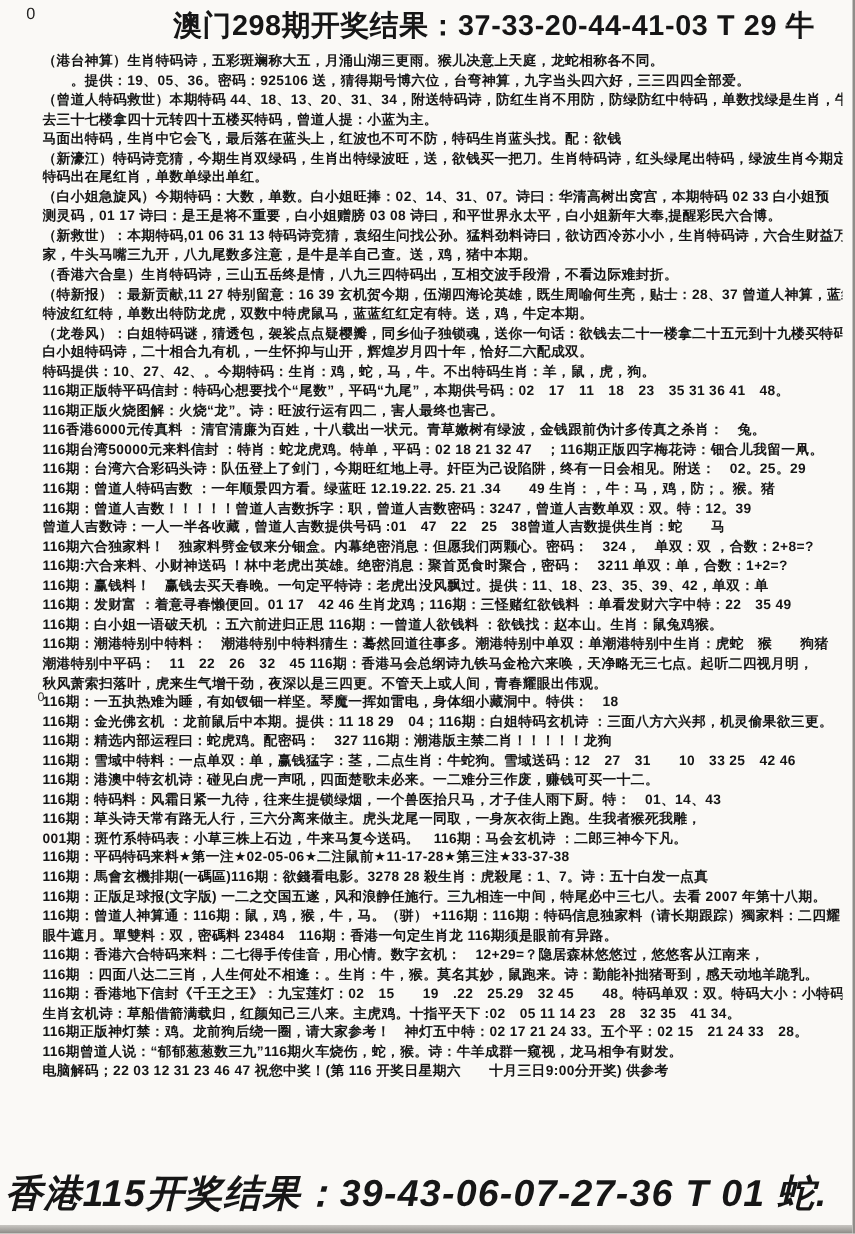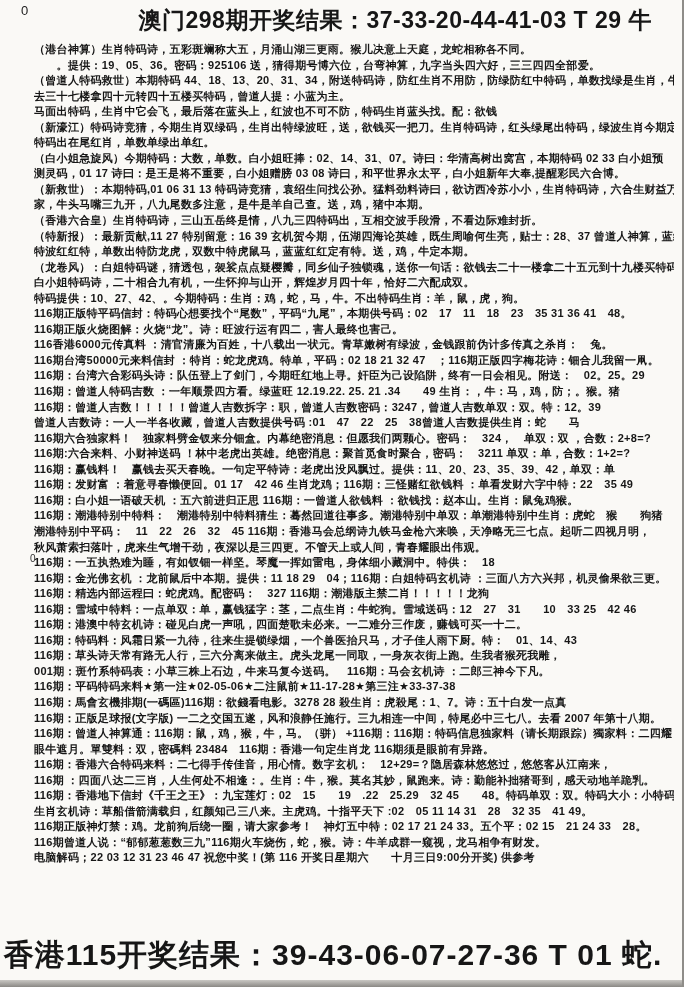--- a/index.html
+++ b/index.html
@@ -45,20 +45,21 @@
   .bottom-title {
     position:absolute;
     left:0; right:16px;
     bottom:11px;
     margin:0;
     text-align:center;
     font-size:30px;
     font-weight:bold;
     letter-spacing:1px;
     white-space:nowrap;
+    font-style:italic;
   }
   .bottom-edge {
     position:absolute;
     left:0; right:0; bottom:0;
     height:7px;
     background:linear-gradient(#c9c7c3,#8a8884);
   }
 </style>
 </head>
 <body>
@@ -89,21 +90,21 @@
       <div class="line">116期正版特平码信封：特码心想要找个“尾数”，平码“九尾”，本期供号码：02　17　11　18　23　35 31 36 41　48。</div>
       <div class="line">116期正版火烧图解：火烧“龙”。诗：旺波行运有四二，害人最终也害己。</div>
       <div class="line">116香港6000元传真料 ：清官清廉为百姓，十八载出一状元。青草嫩树有绿波，金钱跟前伪计多传真之杀肖：　兔。</div>
       <div class="line">116期台湾50000元来料信封 ：特肖：蛇龙虎鸡。特单，平码：02 18 21 32 47　；116期正版四字梅花诗：钿合儿我留一凧。</div>
       <div class="line">116期：台湾六合彩码头诗：队伍登上了剑门，今期旺红地上寻。奸臣为己设陷阱，终有一日会相见。附送：　02。25。29</div>
       <div class="line">116期：曾道人特码吉数 ：一年顺景四方看。绿蓝旺 12.19.22. 25. 21 .34　　49 生肖：，牛：马，鸡，防；。猴。猪</div>
       <div class="line">116期：曾道人吉数！！！！！曾道人吉数拆字：职，曾道人吉数密码：3247，曾道人吉数单双：双。特：12。39</div>
       <div class="line">曾道人吉数诗：一人一半各收藏，曾道人吉数提供号码 :01　47　22　25　38曾道人吉数提供生肖：蛇　　马</div>
       <div class="line">116期六合独家料！　独家料劈金钗来分钿盒。内幕绝密消息：但愿我们两颗心。密码：　324，　单双：双 ，合数：2+8=?</div>
       <div class="line">116期:六合来料、小财神送码 ！林中老虎出英雄。绝密消息：聚首觅食时聚合，密码：　3211 单双：单，合数：1+2=?</div>
-      <div class="line">116期：赢钱料！　赢钱去买天春晚。一句定平特诗：老虎出没风飘过。提供：11、20、23、35、39、42，单双：单</div>
+      <div class="line">116期：赢钱料！　赢钱去买天春晚。一句定平特诗：老虎出没风飘过。提供：11、18、23、35、39、42，单双：单</div>
       <div class="line">116期：发财富 ：着意寻春懒便回。01 17　42 46 生肖龙鸡；116期：三怪赌红欲钱料 ：单看发财六字中特：22　35 49</div>
       <div class="line">116期：白小姐一语破天机 ：五六前进归正思 116期：一曾道人欲钱料 ：欲钱找：赵本山。生肖：鼠兔鸡猴。</div>
       <div class="line">116期：潮港特别中特料：　潮港特别中特料猜生：蓦然回道往事多。潮港特别中单双：单潮港特别中生肖：虎蛇　猴　　狗猪</div>
       <div class="line">潮港特别中平码：　11　22　26　32　45 116期：香港马会总纲诗九铁马金枪六来唤，天净略无三七点。起听二四视月明，</div>
       <div class="line">秋风萧索扫落叶，虎来生气增干劲，夜深以是三四更。不管天上或人间，青春耀眼出伟观。</div>
       <div class="line">116期：一五执热难为睡，有如钗钿一样坚。琴魔一挥如雷电，身体细小藏洞中。特供：　18</div>
       <div class="line">116期：金光佛玄机 ：龙前鼠后中本期。提供：11 18 29　04；116期：白姐特码玄机诗 ：三面八方六兴邦，机灵偷果欲三更。</div>
       <div class="line">116期：精选内部运程曰：蛇虎鸡。配密码：　327 116期：潮港版主禁二肖！！！！！龙狗</div>
       <div class="line">116期：雪域中特料：一点单双：单，赢钱猛字：茎，二点生肖：牛蛇狗。雪域送码：12　27　31　　10　33 25　42 46</div>
       <div class="line">116期：港澳中特玄机诗：碰见白虎一声吼，四面楚歌未必来。一二难分三作废，赚钱可买一十二。</div>
@@ -111,21 +112,21 @@
       <div class="line">116期：草头诗天常有路无人行，三六分离来做主。虎头龙尾一同取，一身灰衣街上跑。生我者猴死我雕，</div>
       <div class="line">001期：斑竹系特码表：小草三株上石边，牛来马复今送码。　116期：马会玄机诗 ：二郎三神今下凡。</div>
       <div class="line">116期：平码特码来料★第一注★02-05-06★二注鼠前★11-17-28★第三注★33-37-38</div>
       <div class="line">116期：馬會玄機排期(一碼區)116期：欲錢看电影。3278 28 殺生肖：虎殺尾：1、7。诗：五十白发一点真</div>
       <div class="line">116期：正版足球报(文字版) 一二之交国五遂，风和浪静任施行。三九相连一中间，特尾必中三七八。去看 2007 年第十八期。</div>
       <div class="line">116期：曾道人神算通：116期：鼠，鸡，猴，牛，马。（骈） +116期：116期：特码信息独家料（请长期跟踪）獨家料：二四耀</div>
       <div class="line">眼牛遮月。單雙料：双，密碼料 23484　116期：香港一句定生肖龙 116期须是眼前有异路。</div>
       <div class="line">116期：香港六合特码来料：二七得手传佳音，用心情。数字玄机：　12+29=？隐居森林悠悠过，悠悠客从江南来，</div>
       <div class="line">116期 ：四面八达二三肖，人生何处不相逢：。生肖：牛，猴。莫名其妙，鼠跑来。诗：勤能补拙猪哥到，感天动地羊跪乳。</div>
       <div class="line">116期：香港地下信封《千王之王》：九宝莲灯：02　15　　19　.22　25.29　32 45　　48。特码单双：双。特码大小：小特码波色：</div>
-      <div class="line">生肖玄机诗：草船借箭满载归，红颜知己三八来。主虎鸡。十指平天下 :02　05 11 14 31　28　32 35　41 49。</div>
+      <div class="line">生肖玄机诗：草船借箭满载归，红颜知己三八来。主虎鸡。十指平天下 :02　05 11 14 23　28　32 35　41 34。</div>
       <div class="line">116期正版神灯禁：鸡。龙前狗后绕一圈，请大家参考！　神灯五中特：02 17 21 24 33。五个平：02 15　21 24 33　28。</div>
       <div class="line">116期曾道人说：“郁郁葱葱数三九”116期火车烧伤，蛇，猴。诗：牛羊成群一窥视，龙马相争有财发。</div>
       <div class="line">电脑解码；22 03 12 31 23 46 47 祝您中奖！(第 116 开奖日星期六　　十月三日9:00分开奖) 供参考</div>
     </div>
 
   <div class="margin-marker">0</div>
 
   <h2 class="bottom-title">香港115开奖结果：39-43-06-07-27-36 T 01 蛇.</h2>
 
   <div class="bottom-edge"></div>

